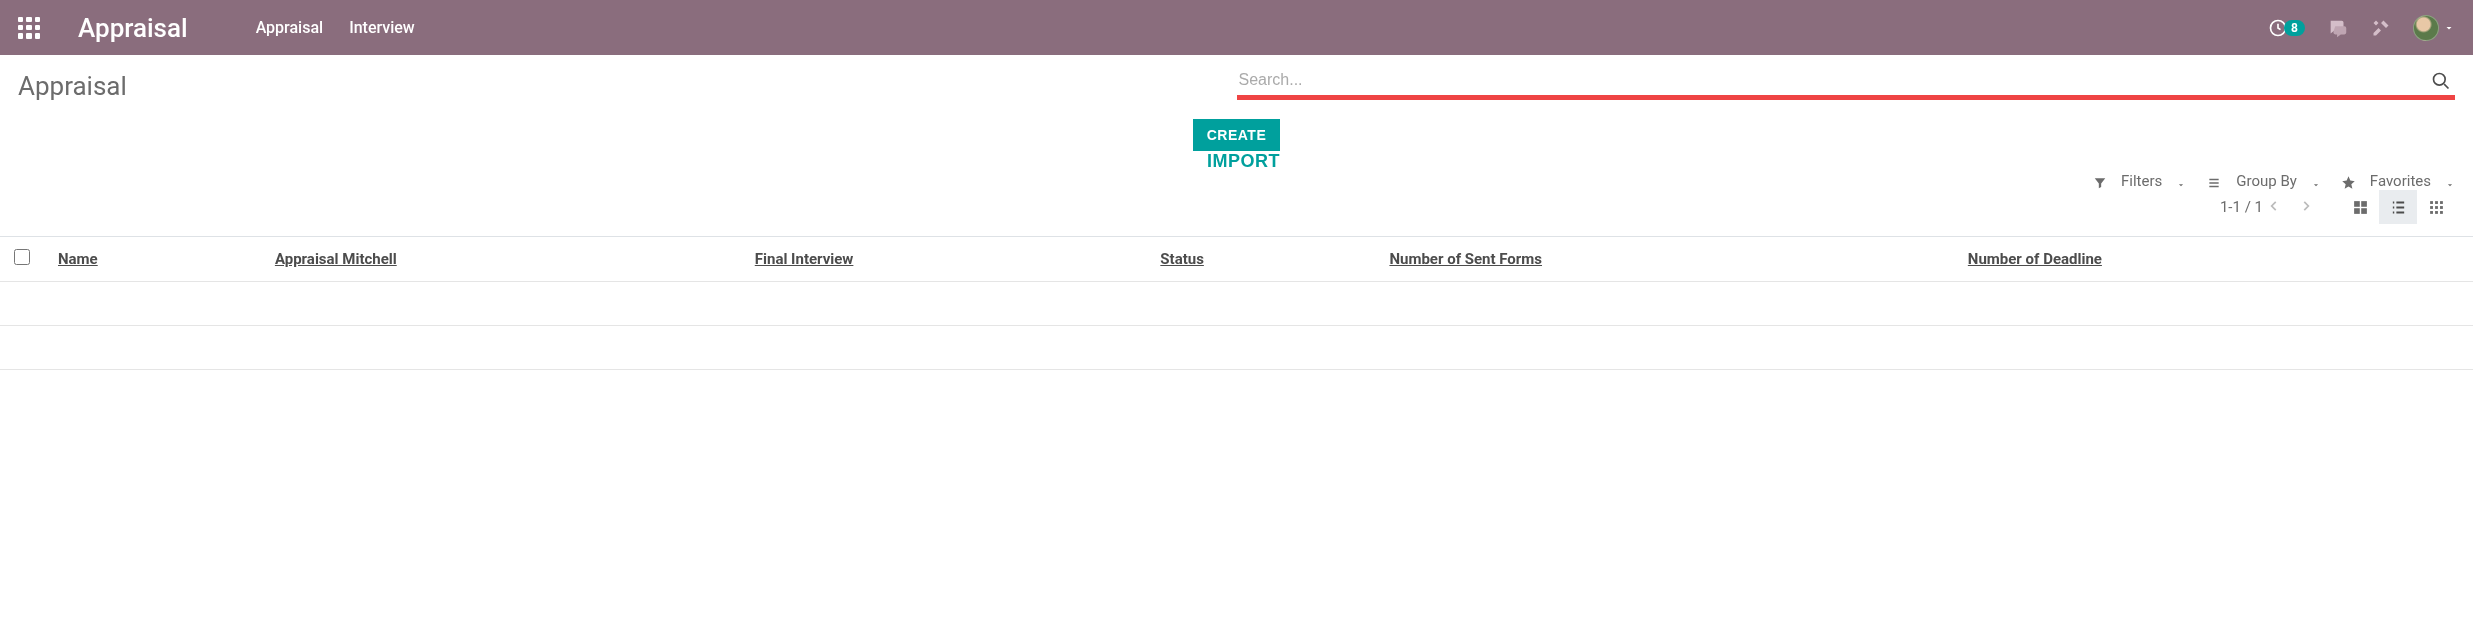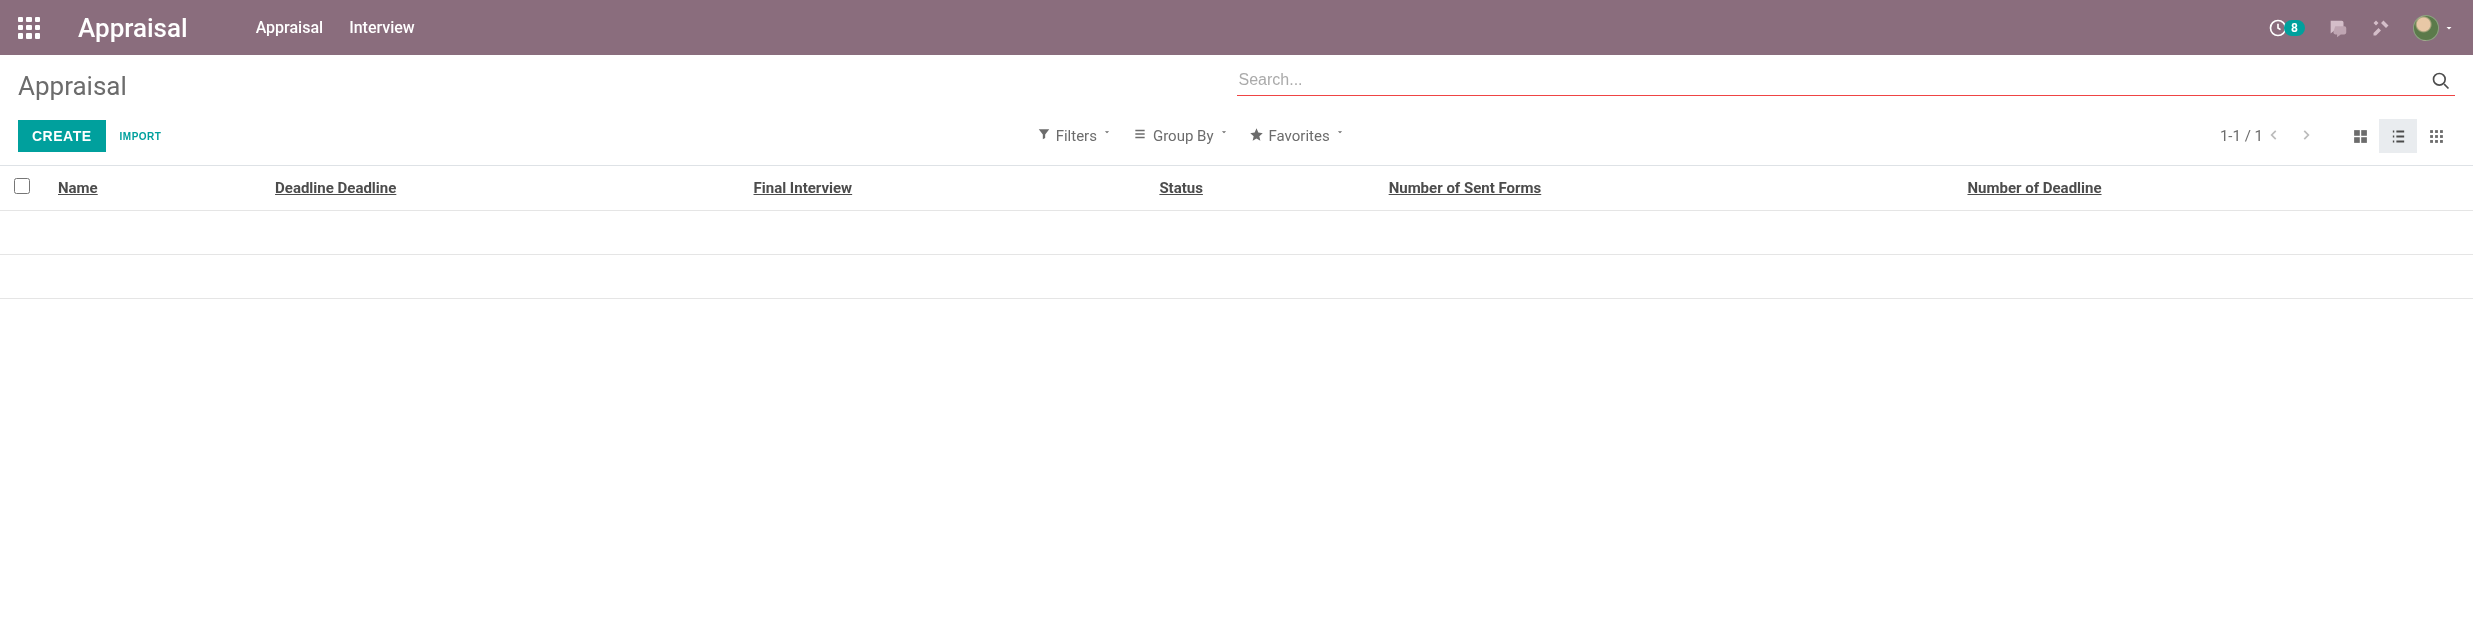--- a/index.html
+++ b/index.html
@@ -35,39 +35,39 @@
     width: 26px; height: 26px; border-radius: 50%;
     background: radial-gradient(circle at 40% 35%, #e8c8a6 0 30%, #5b7a4a 40% 100%);
     border: 1px solid rgba(255,255,255,.3);
   }
   .user-chevron { margin-left: 4px; }
 
   
   .control-panel { padding: 10px 18px 12px 18px; border-bottom: 1px solid #dee2e6; }
   .cp-row1 { display: flex; align-items: flex-start; }
   .breadcrumb-title { font-size: 26px; color: #6c6c6c; margin-top: 6px; }
-  .search-wrap { margin-left: auto; width: 50%; position: relative; border-bottom: 1px solid #ef4444; }
+  .search-wrap { margin-left: auto; width: 50%; position: relative; border-bottom: 5px solid #ef4444; }
   .search-input {
     width: 100%; border: none; outline: none; font-size: 16px;
     padding: 6px 34px 6px 2px; color: #555; background: transparent;
   }
   .search-input::placeholder { color: #aaa; }
   .search-icon { position: absolute; right: 4px; top: 6px; cursor: pointer; }
 
-  .cp-row2 { display: flex; align-items: center; margin-top: 18px; }
+  .cp-row2 { display: flex; align-items: center; margin-top: 18px; flex-direction: column; }
   .btn-create {
     background: #00a09d; color: #fff; border: none; font-weight: 700;
     font-size: 14px; padding: 8px 14px; cursor: pointer; letter-spacing: .5px;
   }
   .btn-import {
     background: none; border: none; color: #00a09d; font-weight: 700;
-    font-size: 10px; margin-left: 14px; cursor: pointer; letter-spacing: .5px;
+    font-size: 18px; margin-left: 14px; cursor: pointer; letter-spacing: .5px;
   }
   .search-options { margin-left: auto; display: flex; align-items: center; gap: 20px; color: #6c6c6c; font-size: 15px; }
-  .search-opt { display: inline-flex; align-items: flex-start; gap: 5px; cursor: pointer; }
+  .search-opt { display: inline-flex; align-items: flex-end; gap: 14px; cursor: pointer; }
   .search-opt svg { flex-shrink: 0; }
   .pager-block { display: flex; align-items: center; margin-left: auto; color: #6c6c6c; }
   .pager-text { font-size: 15px; }
   .pager-arrows { display: flex; gap: 10px; color: #bcbcbc; }
   .pager-arrows span { cursor: pointer; padding: 4px; }
   .view-switcher { display: flex; margin-left: 24px; }
   .view-btn { width: 38px; height: 34px; display: flex; align-items: center; justify-content: center; cursor: pointer; color: #6c6c6c; }
   .view-btn.active { background: #e9ecef; }
 
   .right-cluster { display: flex; align-items: center; margin-left: auto; }
@@ -227,21 +227,21 @@
       </div>
     </div>
   </div>
 </div>
 
 <table class="list">
   <thead>
     <tr>
       <th class="col-check"><input type="checkbox" style=""></th>
       <th>Name</th>
-      <th>Deadline Deadline</th>
+      <th>Appraisal Mitchell</th>
       <th>Final Interview</th>
       <th>Status</th>
       <th class="num">Number of Sent Forms</th>
       <th class="num">Number of Deadline</th>
     </tr>
   </thead>
   <tbody>
     <tr class="empty-row">
         <td colspan="7"></td>
       </tr>

